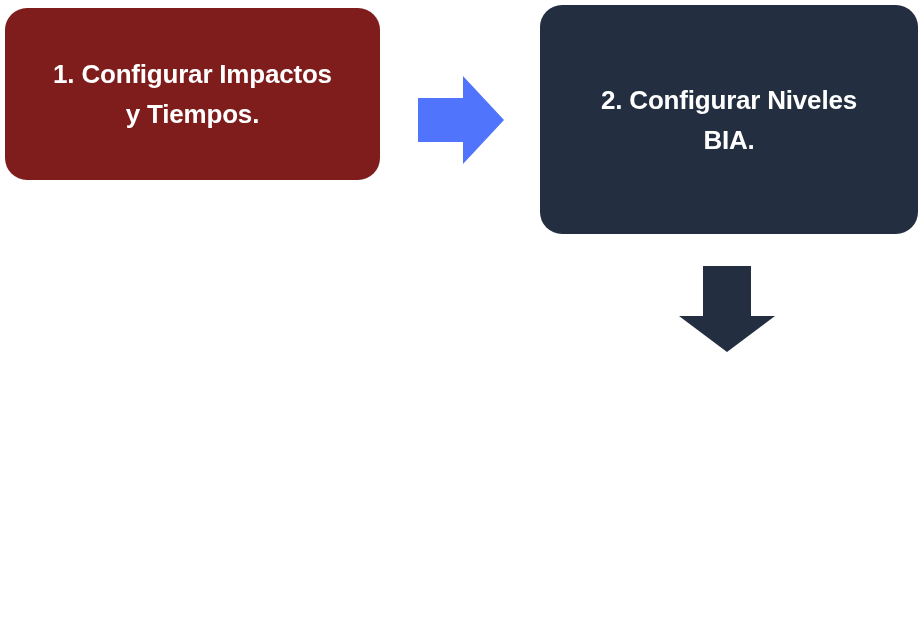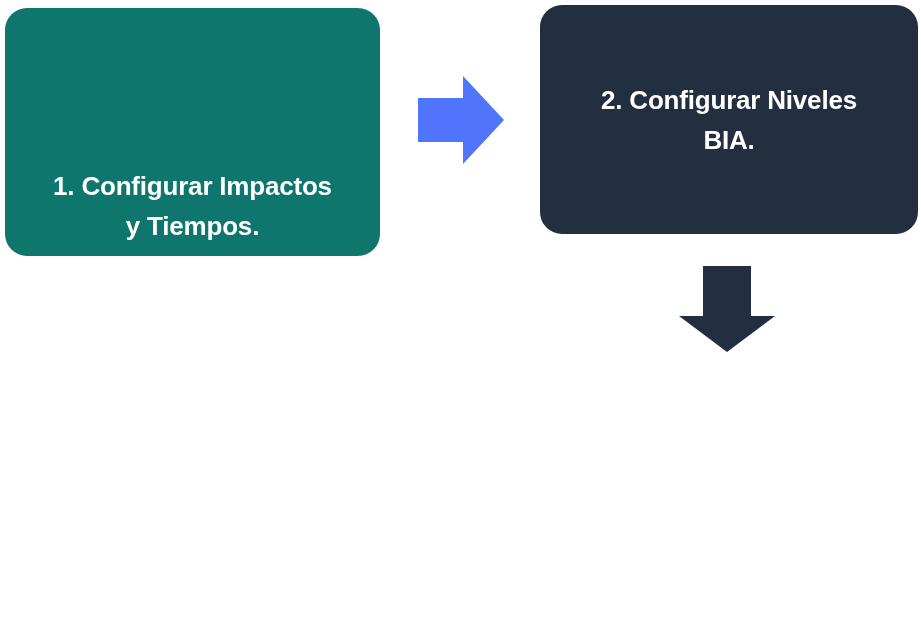--- a/index.html
+++ b/index.html
@@ -40,23 +40,22 @@
     font-size: 26px;
     line-height: 40px;
     letter-spacing: -0.2px;
     white-space: pre-line;
   }
 
   #step-card-1 {
     left: 5px;
     top: 8px;
     width: 375px;
-    height: 248px;
-    background: #0f766e;
-    align-items: flex-end;
+    height: 172px;
+    background: #7f1d1d;
   }
   #step-card-1 .step-label {
     max-width: 345px;
   }
 
   #step-card-2 {
     left: 540px;
     top: 5px;
     width: 378px;
     height: 229px;

